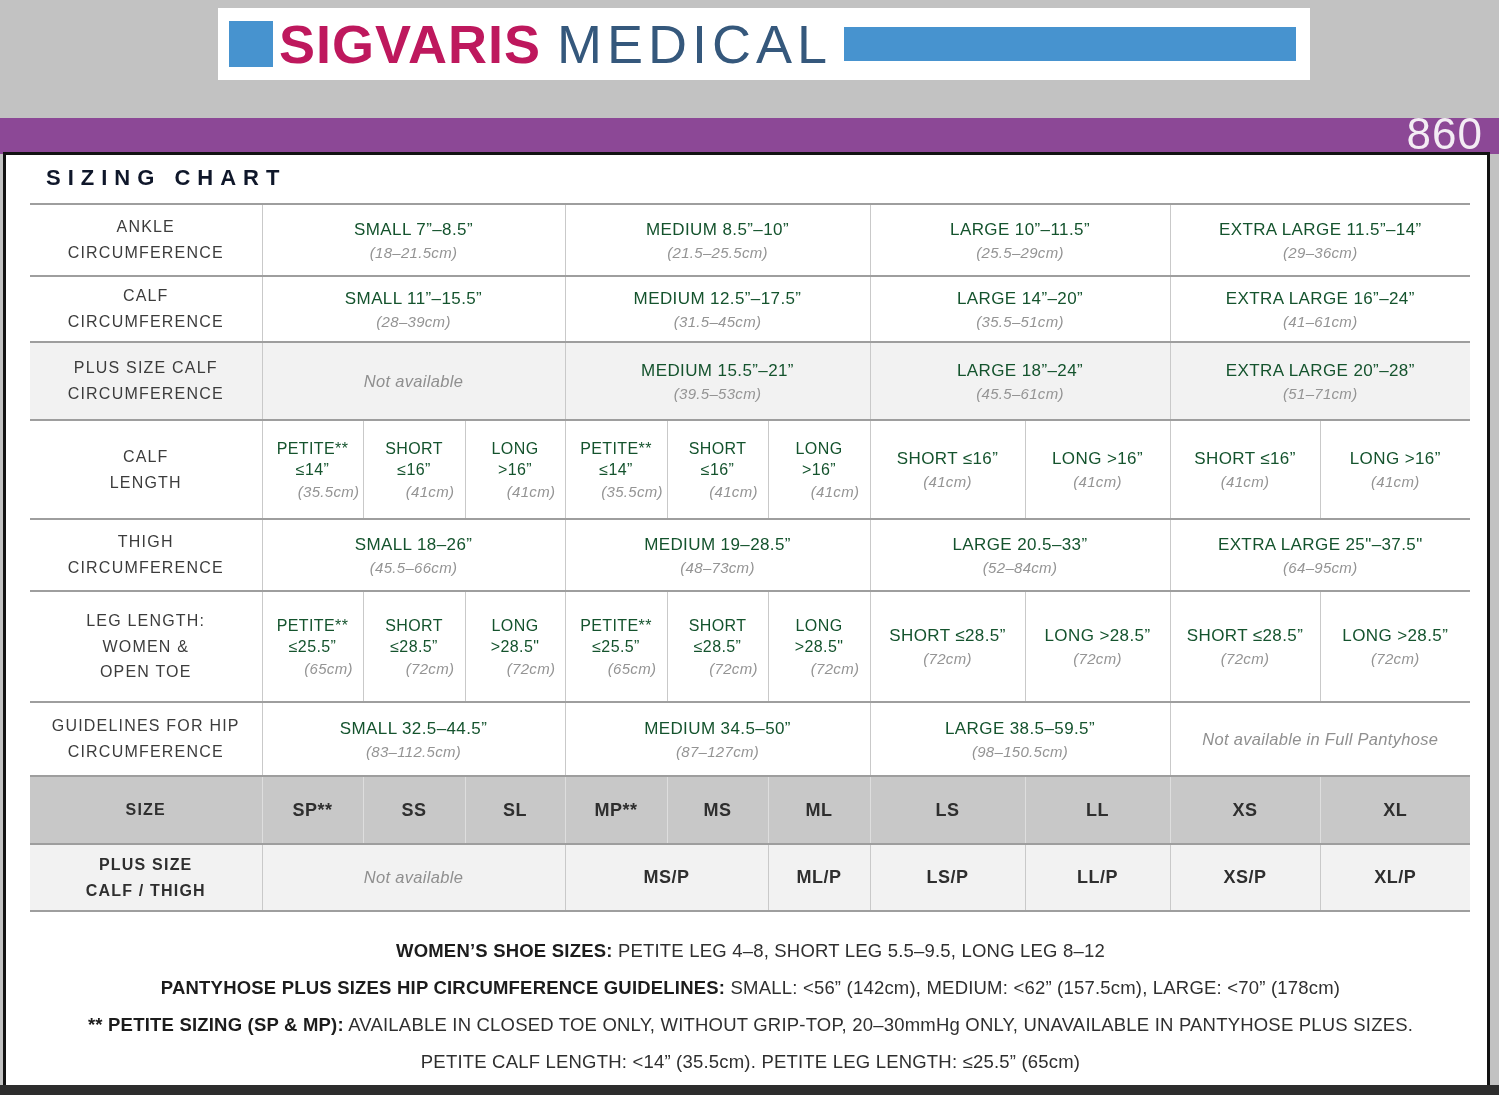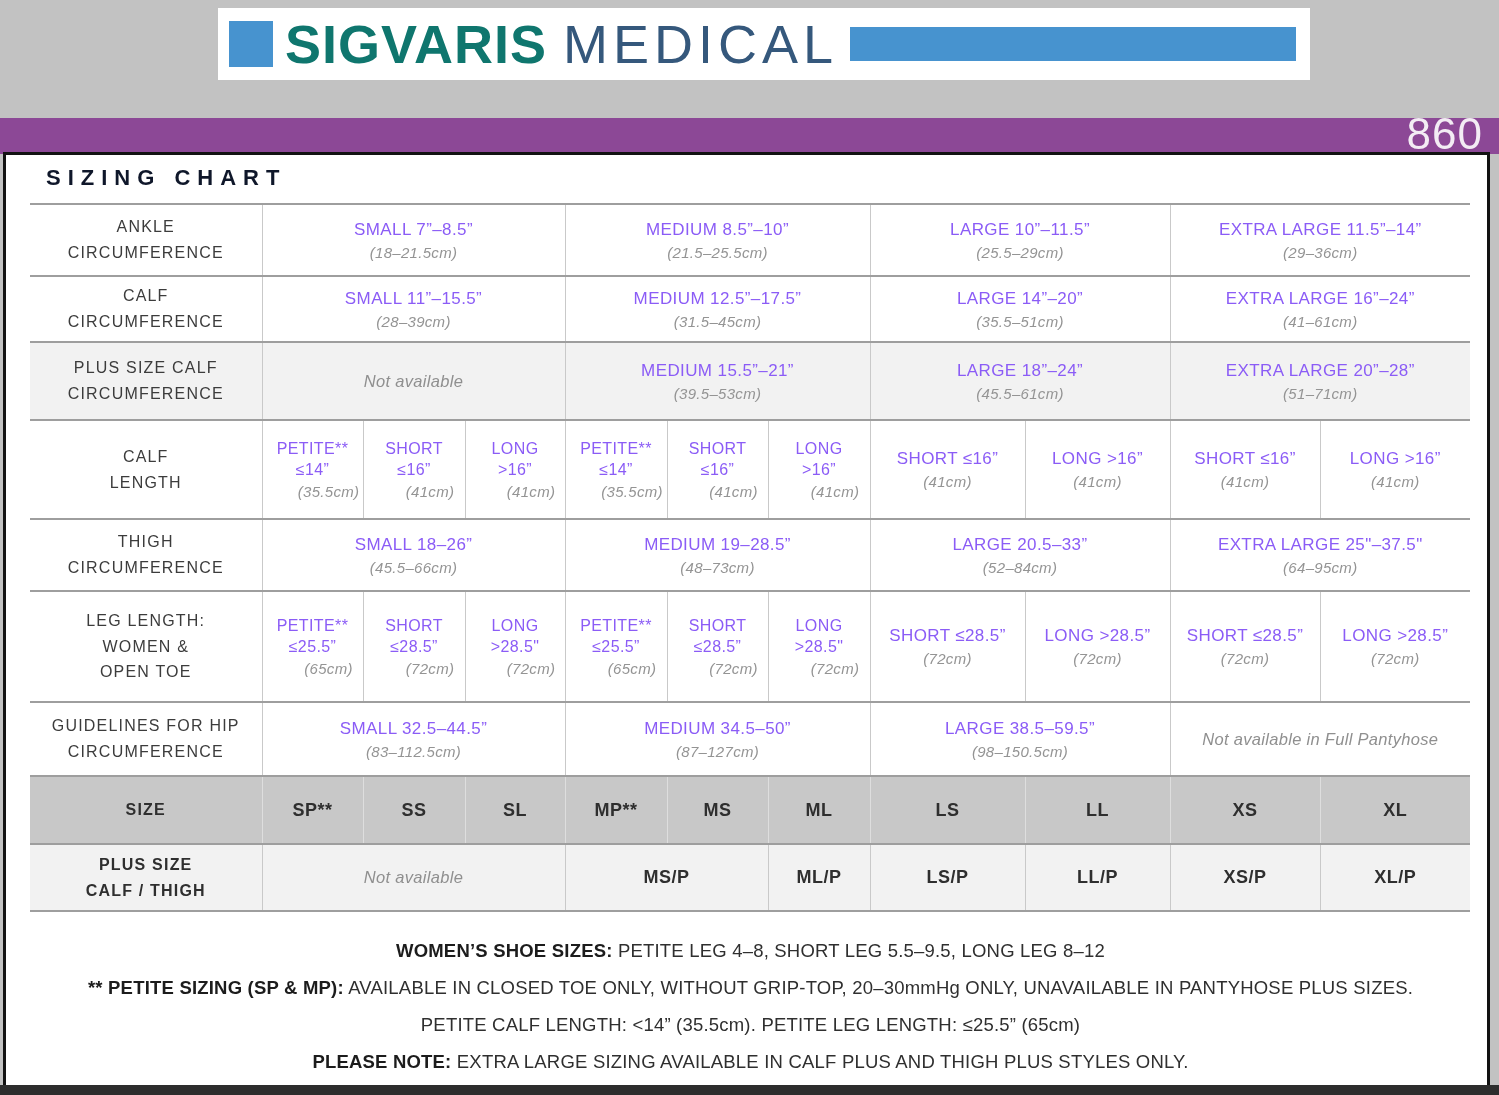--- a/index.html
+++ b/index.html
@@ -6,21 +6,21 @@
   body{
     width:1499px;height:1095px;position:relative;overflow:hidden;
     background:#c2c2c2;font-family:"Liberation Sans",sans-serif;
   }
   
   .logo-box{
     position:absolute;left:218px;top:8px;width:1092px;height:72px;background:#ffffff;
     display:flex;align-items:center;box-sizing:border-box;padding:0 14px 0 11px;
   }
   .logo-square{width:44px;height:46px;background:#4793cf;flex:0 0 auto;}
-  .logo-name{font-size:54px;font-weight:bold;color:#0f766e;margin-left:12px;letter-spacing:1px;white-space:nowrap;}
+  .logo-name{font-size:54px;font-weight:bold;color:#be185d;margin-left:6px;letter-spacing:1px;white-space:nowrap;}
   .logo-suffix{font-size:54px;font-weight:normal;color:#35587c;margin-left:16px;letter-spacing:5px;white-space:nowrap;}
   .logo-bar{height:34px;background:#4793cf;flex:1 1 auto;margin-left:12px;}
   .purple-bar{
     position:absolute;left:0;top:118px;width:1499px;height:36px;background:#8c4896;
   }
   .product-number{
     position:absolute;right:16px;top:-6px;font-size:44px;line-height:44px;color:#f3ecf4;letter-spacing:1px;
   }
   
   .content{
@@ -36,21 +36,21 @@
   }
   table.sizing td{
     border-top:2px solid #9e9e9e;border-bottom:2px solid #9e9e9e;
     border-left:1px solid #c9c9c9;border-right:1px solid #c9c9c9;
     text-align:center;vertical-align:middle;padding:2px;overflow:hidden;
   }
   table.sizing tr>td:first-child{border-left:none;}
   table.sizing tr>td:last-child{border-right:none;}
   td.lbl{text-align:right;padding-right:14px;font-size:16px;color:#3c3c3c;letter-spacing:1.2px;line-height:1.6;}
   td.lbl .ln{display:block;}
-  .main{display:block;font-size:17px;color:#8b5cf6;letter-spacing:.4px;}
+  .main{display:block;font-size:17px;color:#14532d;letter-spacing:.4px;}
   .cm{display:block;font-size:15px;color:#949494;font-style:italic;margin-top:4px;letter-spacing:.3px;}
   td.sub .main{font-size:16px;line-height:1.3;}
   td.sub .cm{margin-top:2px;margin-left:32px;}
   .na{font-size:16.5px;color:#8f8f8f;font-style:italic;letter-spacing:.3px;}
   tr.shade{background:#f2f2f2;}
   tr.size-row{background:#c8c8c8;}
   tr.size-row td{border-left-color:#dedede;border-right-color:#dedede;}
   .bold-val{font-size:18px;font-weight:bold;color:#2f2f2f;letter-spacing:.5px;}
   td.lbl .bold-ln{display:block;font-weight:bold;color:#2f2f2f;}
   tr.r-ankle{height:72px;} tr.r-calf{height:66px;} tr.r-pcalf{height:78px;}
@@ -347,20 +347,21 @@
         <td><span class="bold-val">LL/P</span></td>
         <td><span class="bold-val">XS/P</span></td>
         <td><span class="bold-val">XL/P</span></td>
       </tr>
 
     </tbody>
   </table>
 
   <div class="notes">
     <p><b>WOMEN’S SHOE SIZES:</b> <span>PETITE LEG 4–8, SHORT LEG 5.5–9.5, LONG LEG 8–12</span></p>
+    <p><b>PANTYHOSE PLUS SIZES HIP CIRCUMFERENCE GUIDELINES:</b> <span>SMALL: &lt;56” (142cm), MEDIUM: &lt;62” (157.5cm), LARGE: &lt;70” (178cm)</span></p>
     <p><b>** PETITE SIZING (SP &amp; MP):</b> <span>AVAILABLE IN CLOSED TOE ONLY, WITHOUT GRIP-TOP, 20–30mmHg ONLY, UNAVAILABLE IN PANTYHOSE PLUS SIZES.</span></p>
     <p><b></b> <span>PETITE CALF LENGTH: &lt;14” (35.5cm). PETITE LEG LENGTH: ≤25.5” (65cm)</span></p>
     <p><b>PLEASE NOTE:</b> <span>EXTRA LARGE SIZING AVAILABLE IN CALF PLUS AND THIGH PLUS STYLES ONLY.</span></p>
   </div>
 
 </div>
 
 <div class="bottom-bar"></div>
 
 </body></html>

